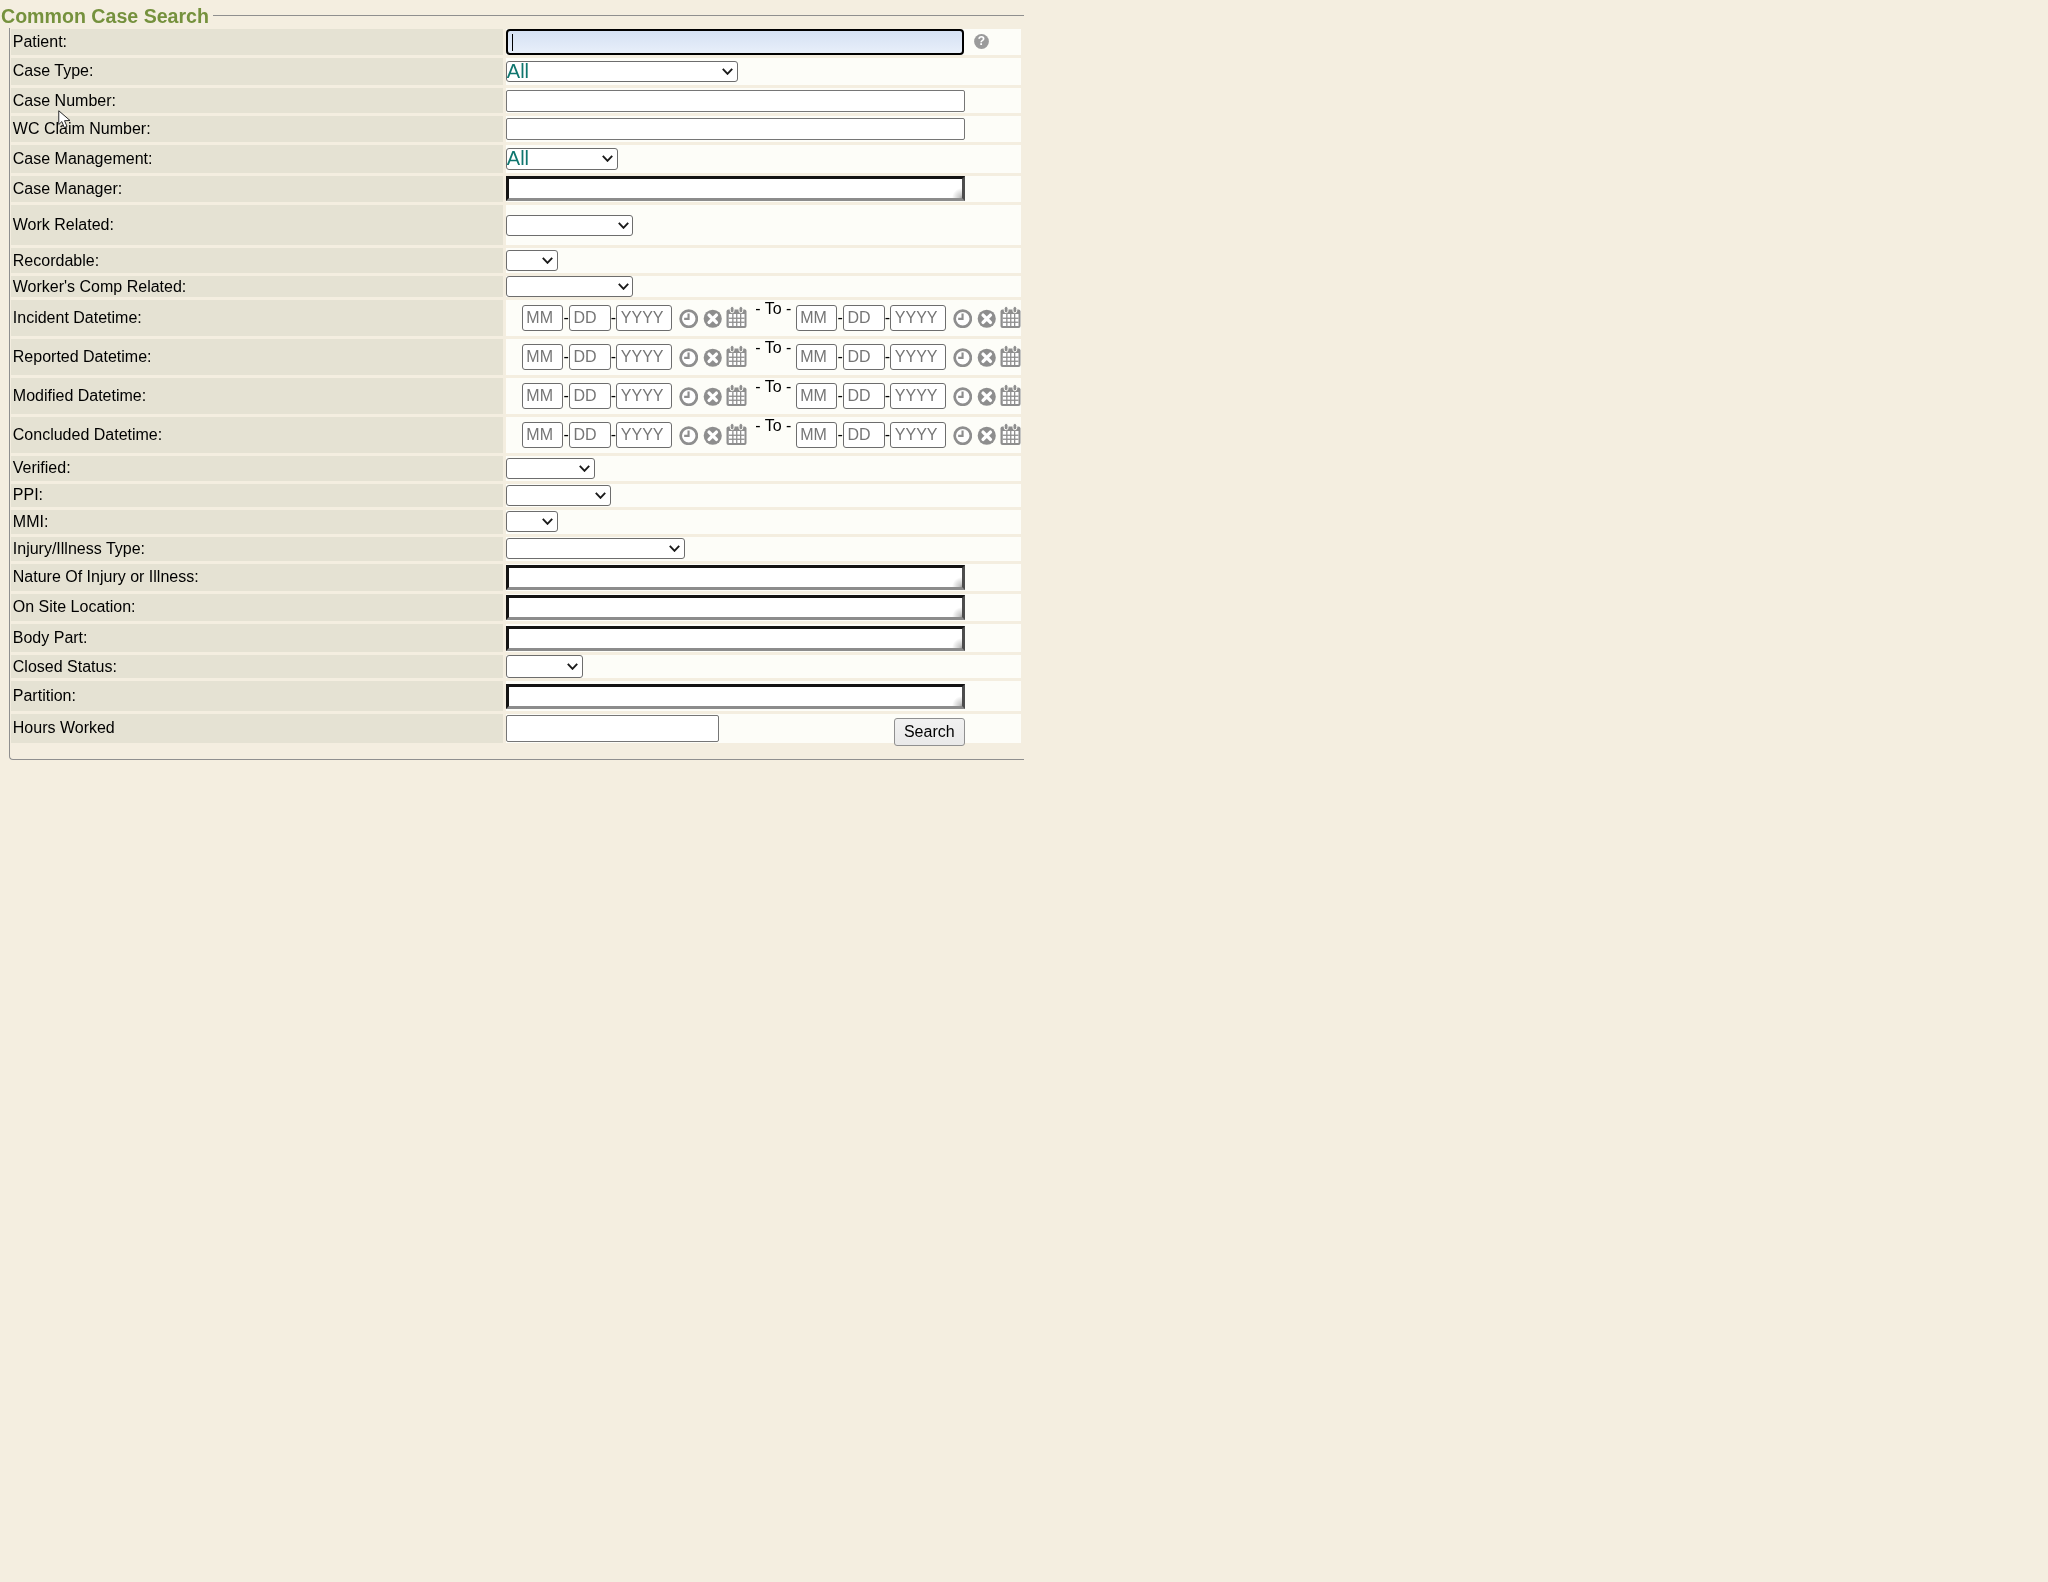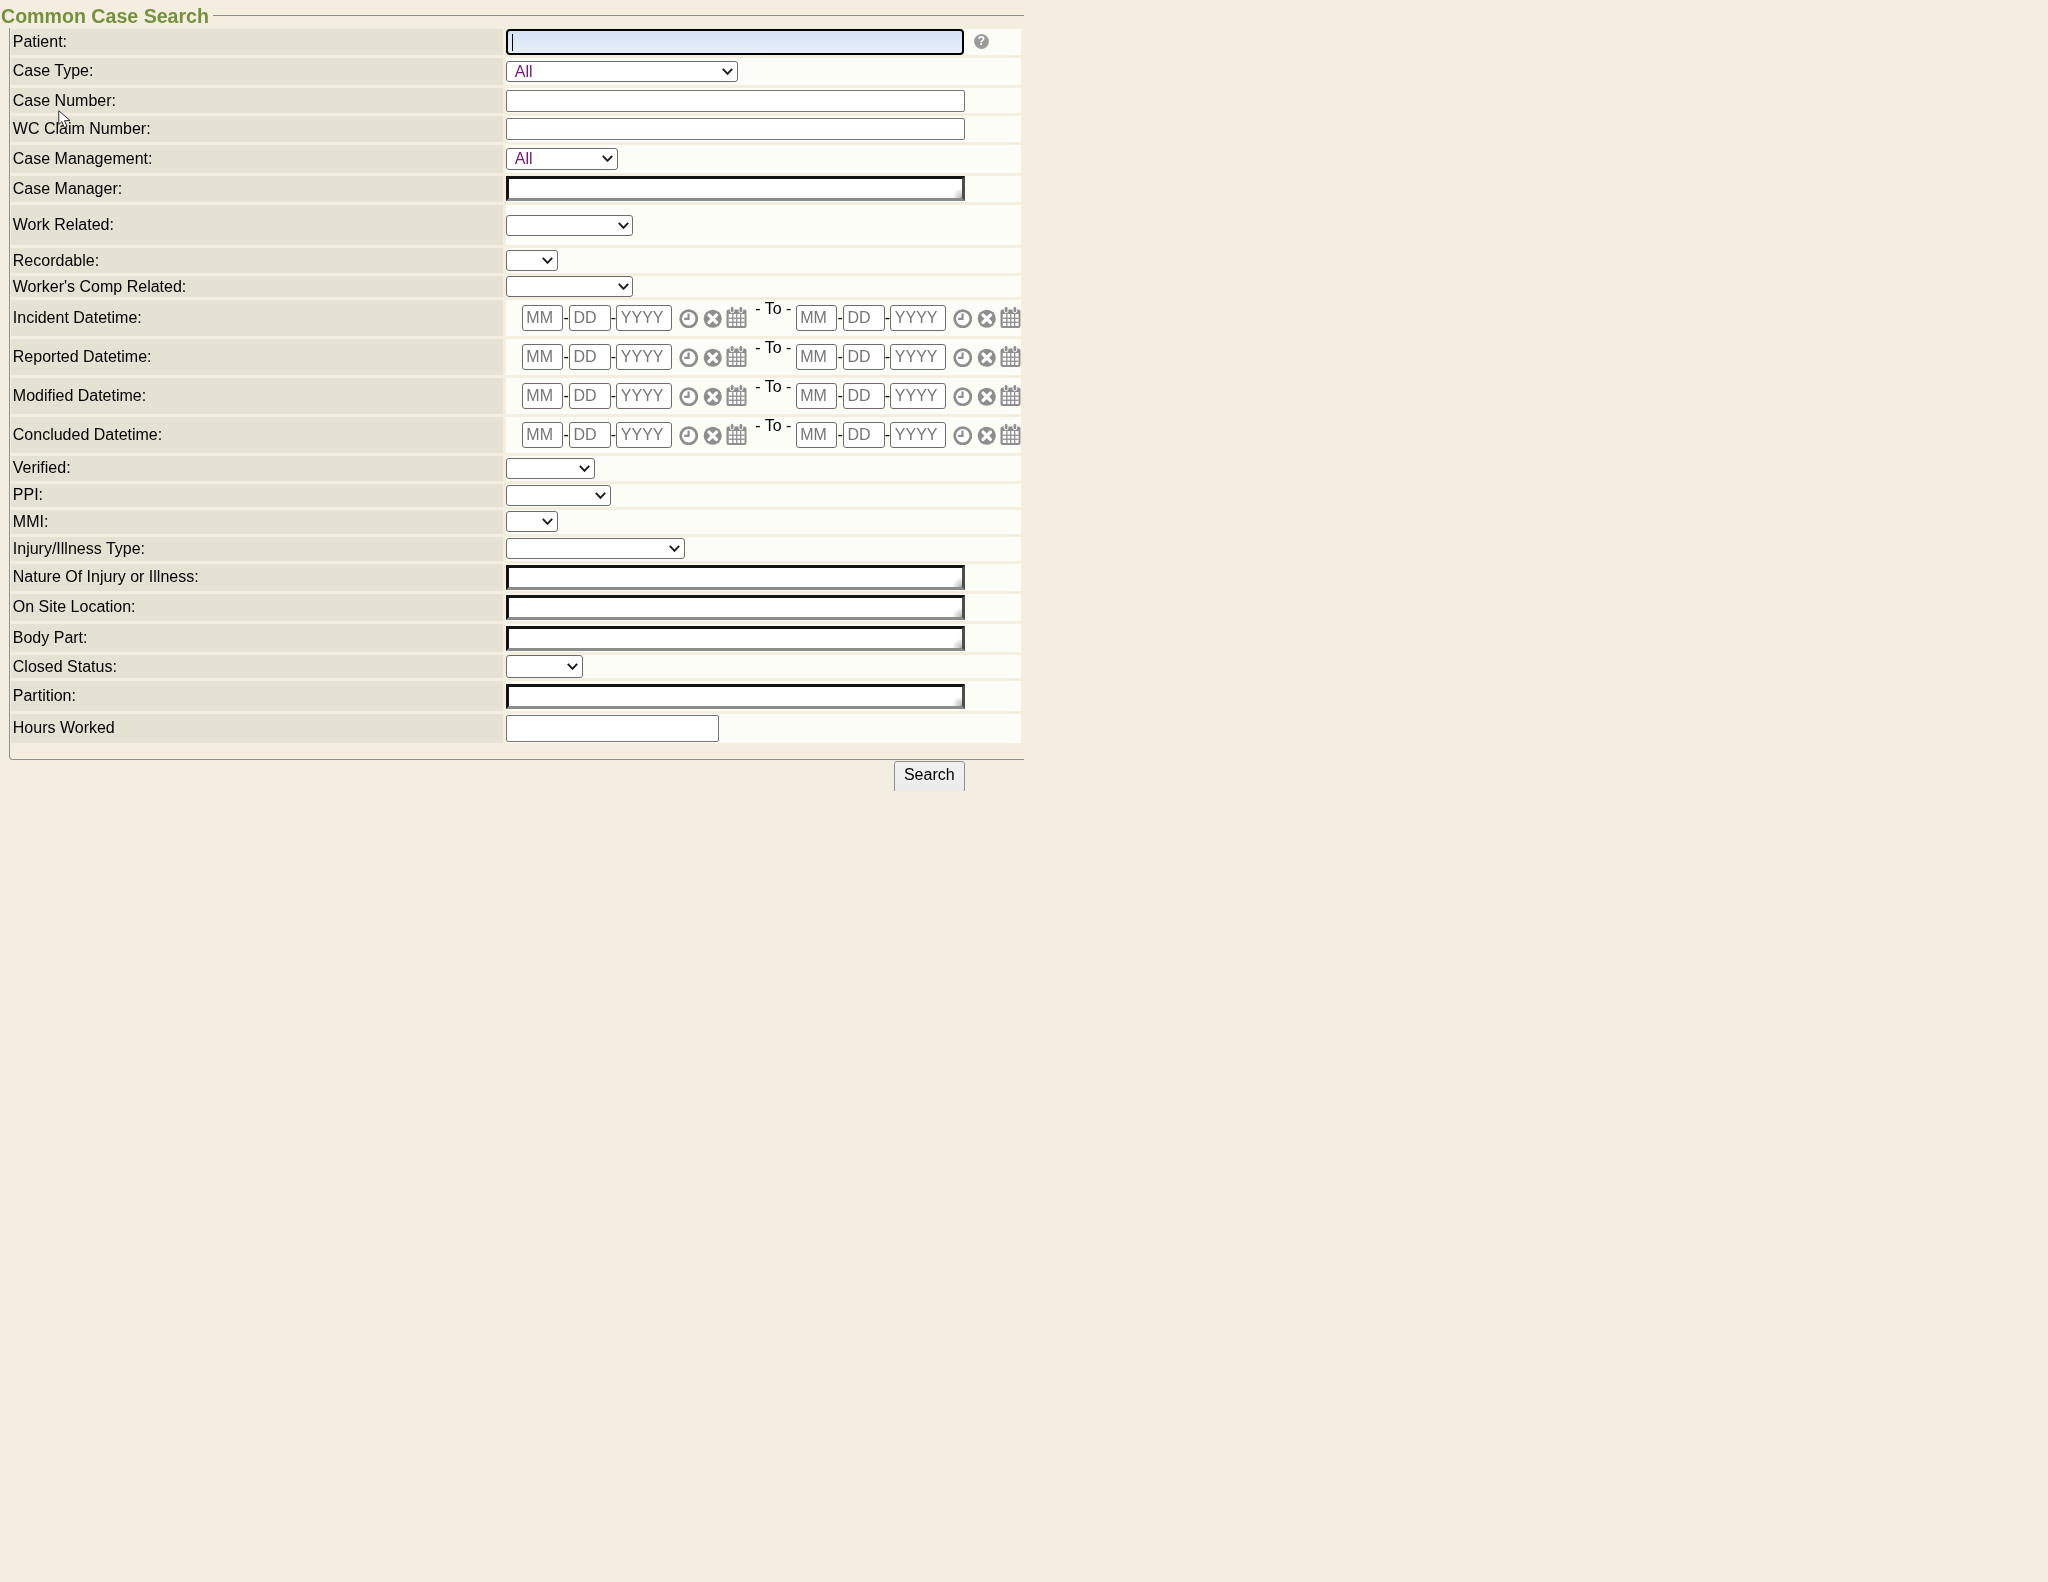--- a/index.html
+++ b/index.html
@@ -8,32 +8,32 @@
 #t td{padding:0;vertical-align:middle;overflow:visible;}
 #t td.l{width:490px;background:#e5e2d3;padding-left:2px;color:#000;}
 #t td.v{width:515.5px;background:#fdfdf8;}
 .ti{box-sizing:border-box;border:1px solid #767676;border-radius:2px;background:#fff;}
 .tk{box-sizing:border-box;border:3px solid;border-color:#131313 #4d4d4d #8c8c8c #131313;background:radial-gradient(circle at 100% 100%, #a2a2a2 0, #cbcbcb 3px, #ffffff 10px);}
 .pwrap{display:flex;align-items:center;}
 .pat{box-sizing:border-box;width:458px;height:26px;border:2.2px solid #000;border-radius:4px;background:linear-gradient(180deg,#d5e1f3,#e8effa);position:relative;}
 .caret{position:absolute;left:4px;top:3.2px;width:1.4px;height:17.5px;background:#000;}
 .help{margin-left:10.5px;}
 .sel{box-sizing:border-box;border:1px solid #6d6d6d;border-radius:3px;background:#fff;position:relative;display:inline-block;vertical-align:middle;}
-.st{display:block;padding-left:8px;line-height:19px;font-size:16px;color:#701a75;}
+.st{display:block;padding-left:0;line-height:19px;font-size:20px;color:#0f766e;}
 .chev{position:absolute;right:3.8px;top:50%;margin-top:-3.5px;}
 .dt{display:flex;align-items:center;padding-left:16px;}
 .din{box-sizing:border-box;height:26.4px;border:1px solid #6d6d6d;border-radius:3px;background:#fff;color:#757575;font-size:16px;line-height:24.4px;padding-left:3.5px;}
 .d2{width:42.5px;}
 .d4{width:57.2px;}
 .hy{margin:0 0.2px;color:#000;}
 .g1{width:6.5px;}.g2{width:5px;}.g3{width:4px;}
 .ic{flex:none;}
 .cal{margin-top:-1.5px;}
 .to{color:#000;margin:0 1px 0 3.5px;}
-#sb{position:absolute;left:893.6px;top:761px;width:71.4px;height:43px;box-sizing:border-box;background:linear-gradient(180deg,#f1f1f1,#e9e9e9);border:1px solid #909090;border-radius:3px;font-family:"Liberation Sans",sans-serif;font-size:16px;color:#000;text-align:center;line-height:25px;}
+#sb{position:absolute;left:893.6px;top:718px;width:71.4px;height:28px;box-sizing:border-box;background:linear-gradient(180deg,#f1f1f1,#e9e9e9);border:1px solid #909090;border-radius:3px;font-family:"Liberation Sans",sans-serif;font-size:16px;color:#000;text-align:center;line-height:25px;}
 #cur{position:absolute;left:58.2px;top:110.2px;}
 </style></head><body>
 <div id="panel"></div>
 <div id="legend">Common Case Search</div>
 <table id="t">
 <tbody>
       <tr>
         <td class="l" style="height:26px">Patient:</td>
         <td class="v">
           <div class="pwrap">

